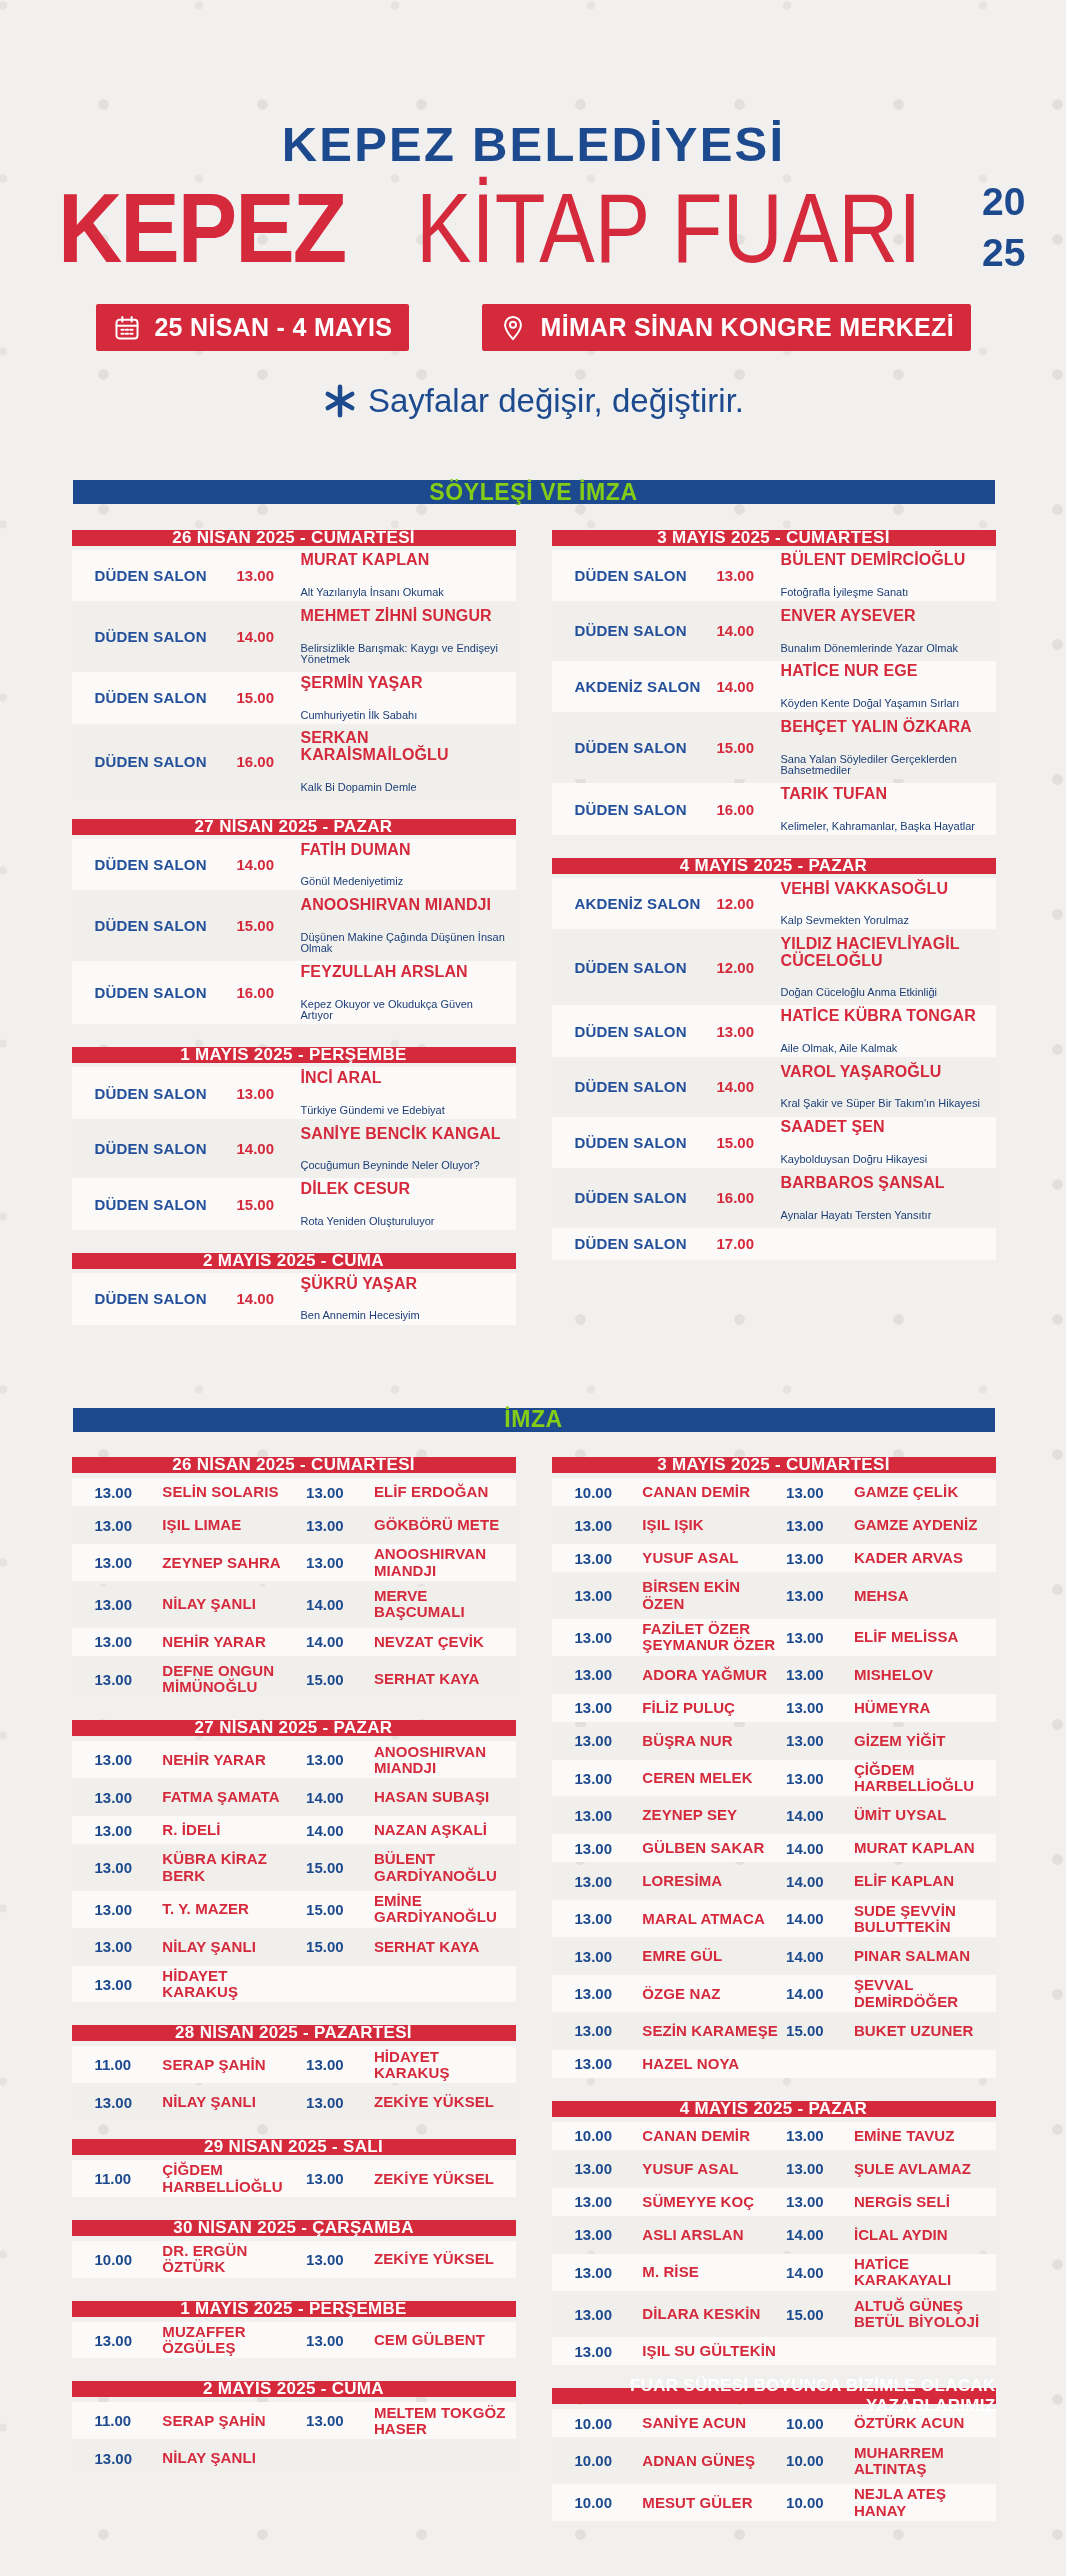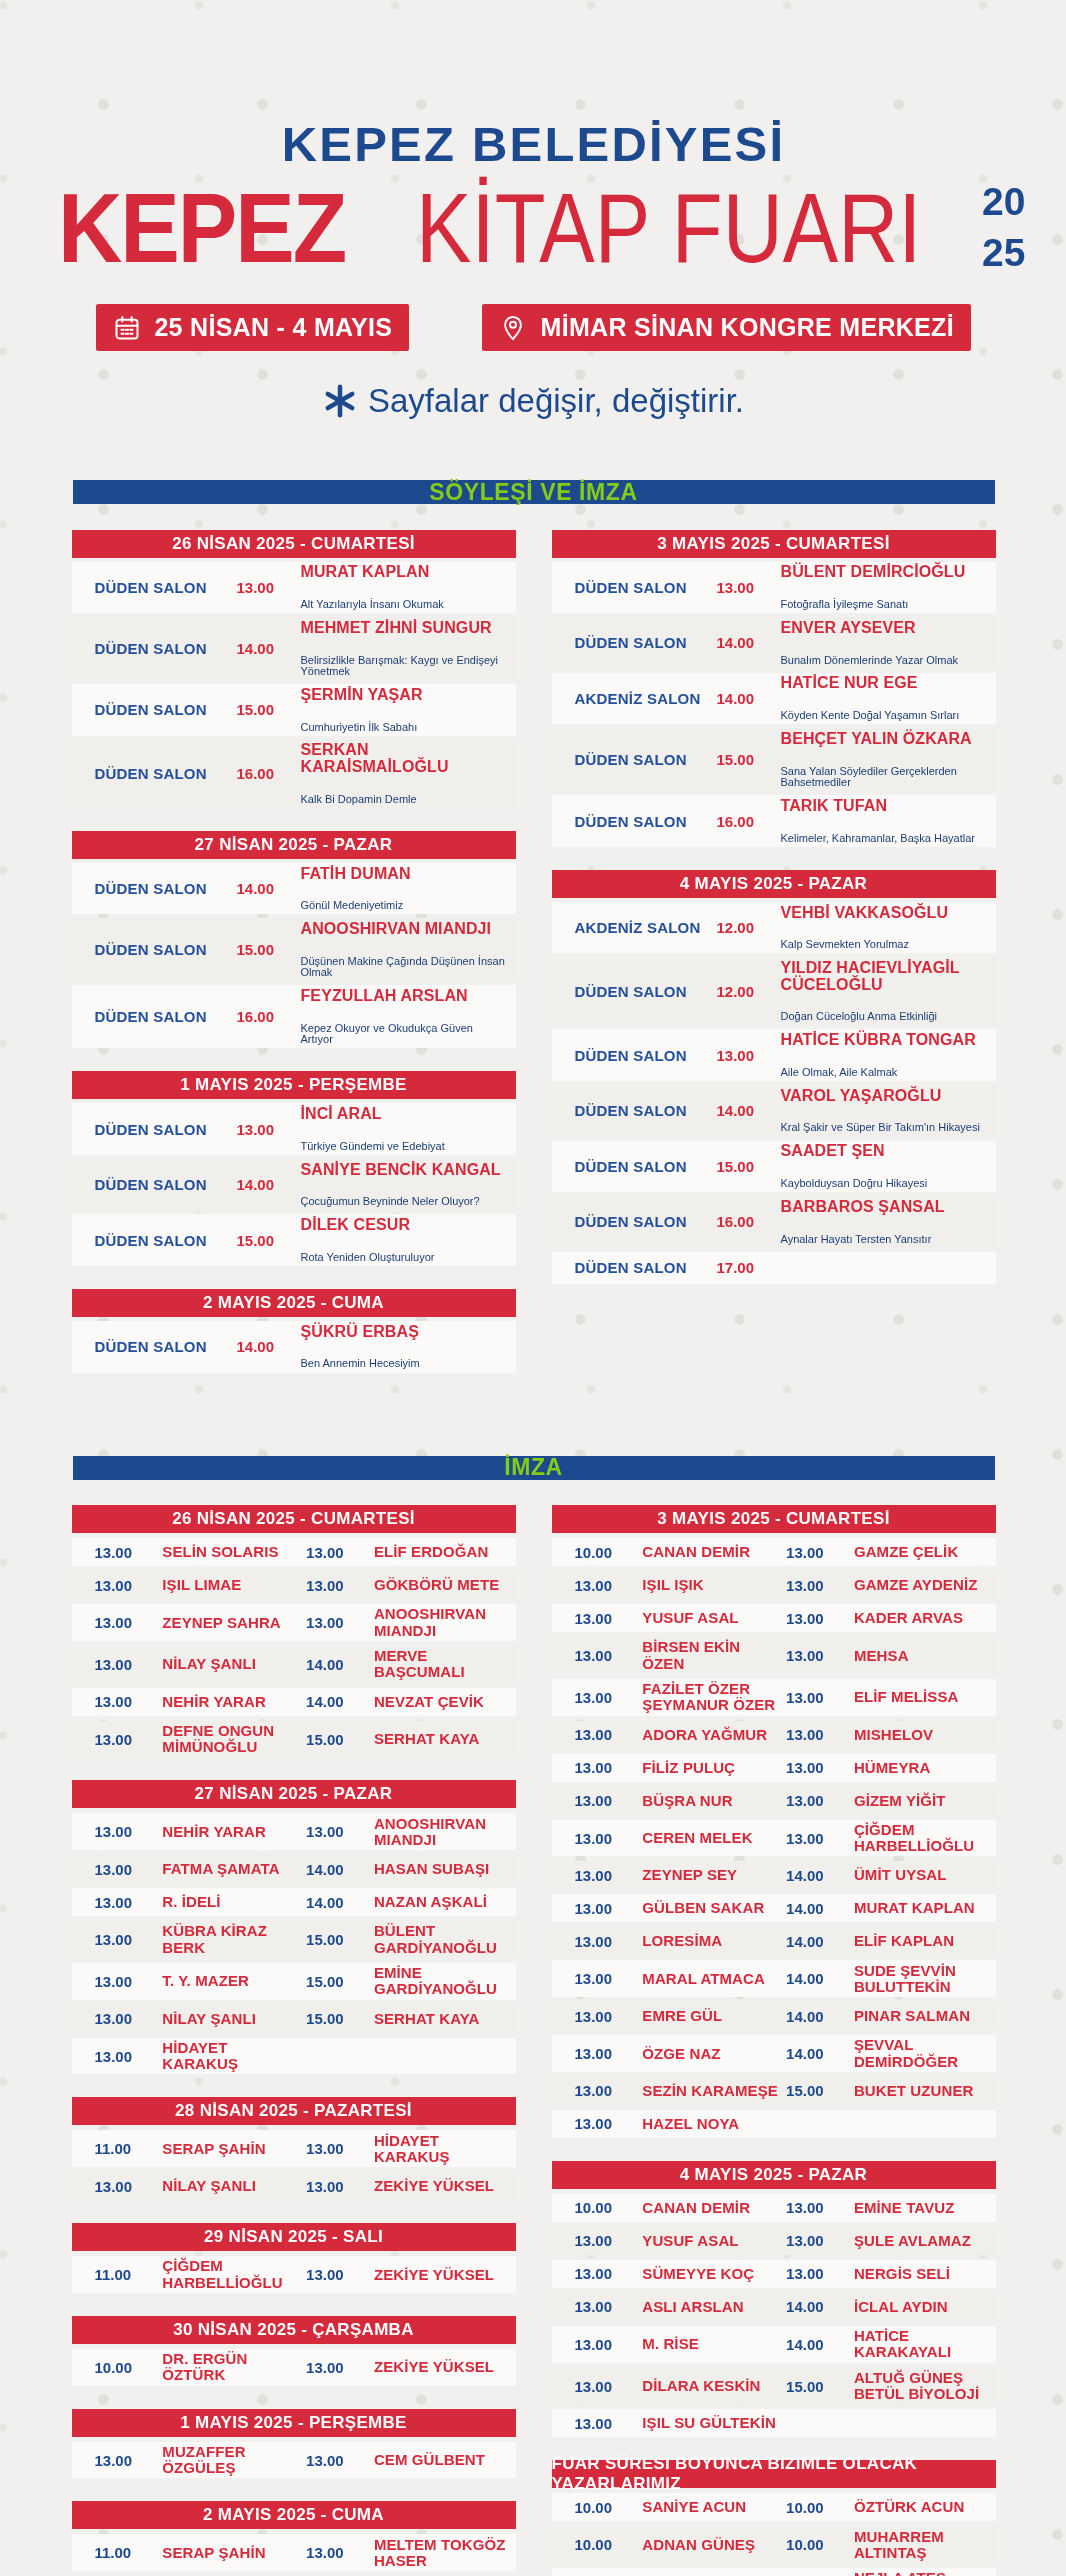--- a/index.html
+++ b/index.html
@@ -61,23 +61,23 @@
     display:flex;align-items:center;justify-content:center;
   }
   
   .cols{
     width:924px;margin:25.6px auto 0;
     display:grid;grid-template-columns:1fr 1fr;gap:36px;align-items:start;
   }
   .col{display:flex;flex-direction:column;}
   .ttable{margin-bottom:23px;}
   .thead{
-    background:var(--red);color:#fff;height:28px;
+    background:var(--red);color:#fff;height:16px;
     display:flex;align-items:center;justify-content:center;
-    font-size:17px;font-weight:700;letter-spacing:0.3px;
+    font-size:17px;font-weight:700;letter-spacing:0.3px;text-align:right;
   }
   
   .trow{
     display:grid;grid-template-columns:142px 64px 1fr;align-items:center;
     min-height:32px;margin-top:3.9px;padding:2.8px 7.8px 2.8px 23px;
   }
   .trow:nth-child(odd){background:var(--row-b);}
   .trow:nth-child(even){background:var(--row-a);}
   .t-salon{color:var(--salon);font-size:15px;font-weight:700;letter-spacing:0.2px;}
   .t-time{color:var(--red);font-size:15px;font-weight:700;}
@@ -238,21 +238,21 @@
               <div class="t-topic">Rota Yeniden Oluşturuluyor</div>
             </div>
           </div>
         </div>
         <div class="ttable">
           <div class="thead">2 MAYIS 2025 - CUMA</div>
           <div class="trow">
             <span class="t-salon">DÜDEN SALON</span>
             <span class="t-time">14.00</span>
             <div class="t-who">
-              <div class="t-name">ŞÜKRÜ ERBAŞ</div>
+              <div class="t-name">ŞÜKRÜ YAŞAR</div>
               <div class="t-topic">Ben Annemin Hecesiyim</div>
             </div>
           </div>
         </div>
       </div>
       <div class="col">
         <div class="ttable">
           <div class="thead">3 MAYIS 2025 - CUMARTESİ</div>
           <div class="trow">
             <span class="t-salon">DÜDEN SALON</span>

